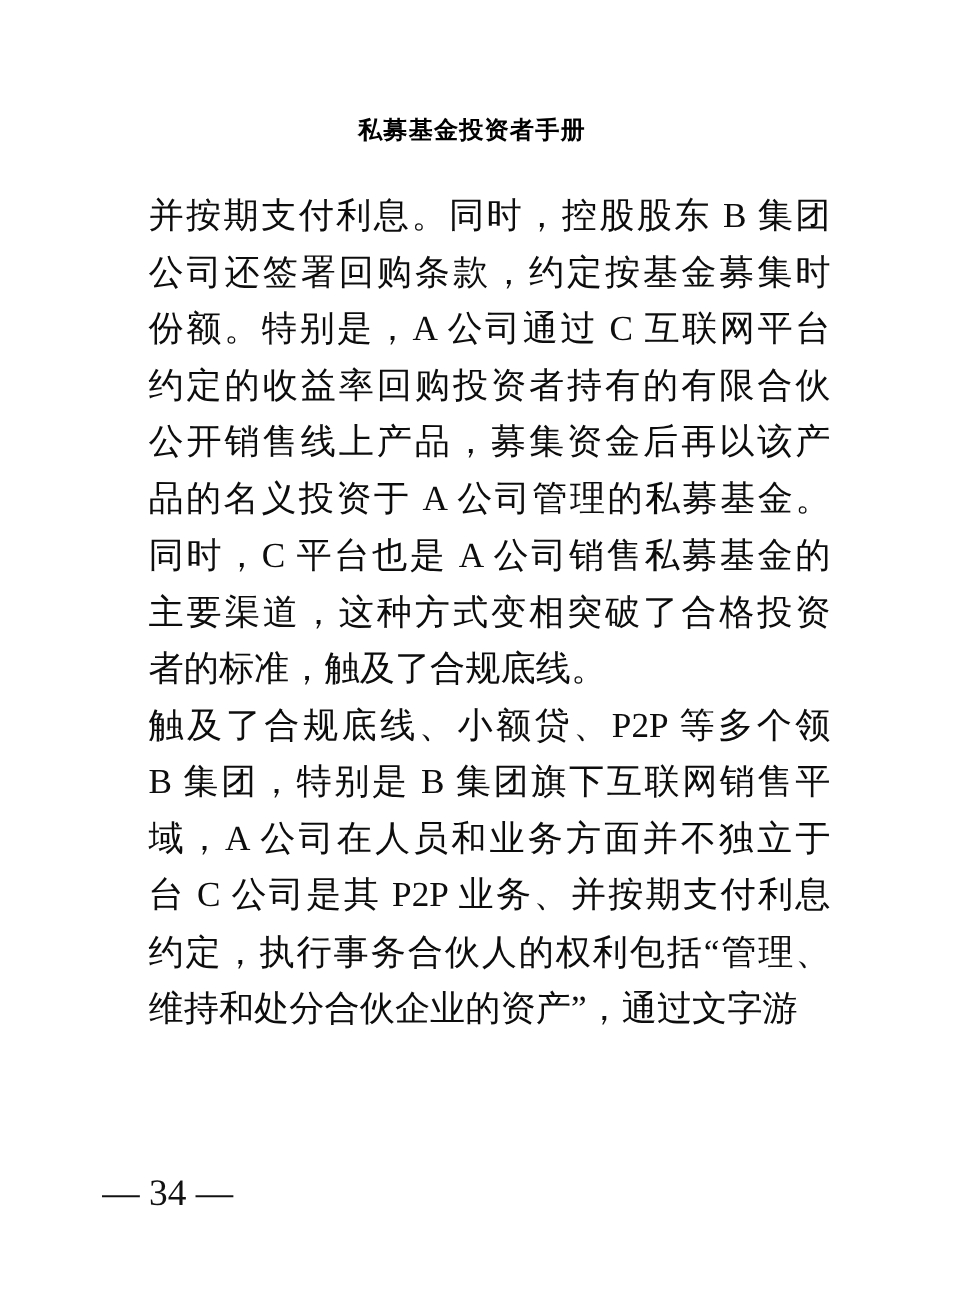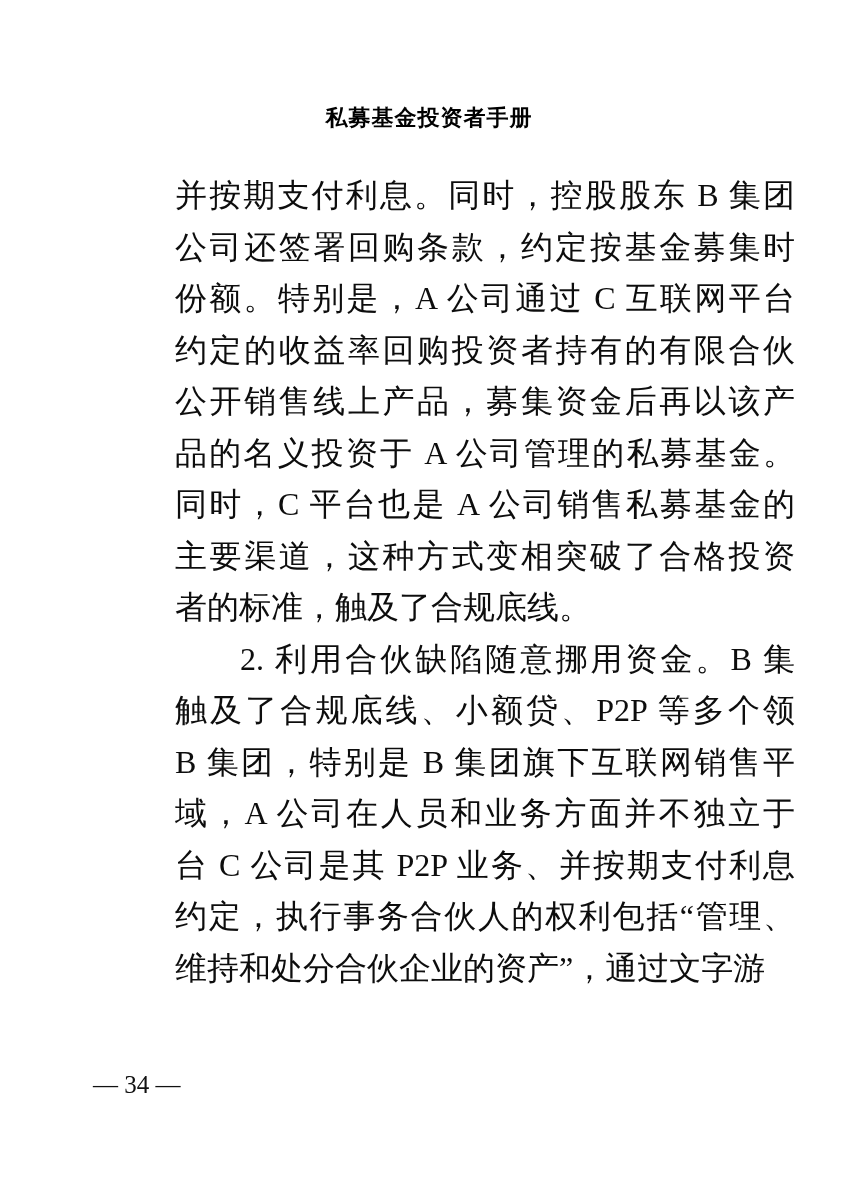--- a/index.html
+++ b/index.html
@@ -46,39 +46,38 @@
   }
   
   .body-text {
     position: absolute;
     left: 135px;
     top: 170px;
     width: 620px;
     font-size: 32px;
     line-height: 51.5px;
     color: #0d0d0d;
-    margin-left: 40px;
   }
   .line {
     white-space: pre-wrap;
   }
   .line.justify {
     text-align: justify;
     text-align-last: justify;
     text-justify: inter-character;
   }
   .line.indent {
     text-indent: 65px;
   }
   
   .page-number {
     position: absolute;
     left: 93px;
     top: 1068px;
-    font-size: 25px;
+    font-size: 34px;
     line-height: 34px;
     color: #111111;
     font-family: "Liberation Serif", "DejaVu Serif", serif;
   }
 </style>
 </head>
 <body>
 
 <div class="page">
 
@@ -91,21 +90,20 @@
   <main class="body-text">
     <div class="line justify">并按期支付利息。同时，控股股东 B 集团</div>
     <div class="line justify">公司还签署回购条款，约定按基金募集时</div>
     <div class="line justify">份额。特别是，A 公司通过 C 互联网平台</div>
     <div class="line justify">约定的收益率回购投资者持有的有限合伙</div>
     <div class="line justify">公开销售线上产品，募集资金后再以该产</div>
     <div class="line justify">品的名义投资于 A 公司管理的私募基金。</div>
     <div class="line justify">同时，C 平台也是 A 公司销售私募基金的</div>
     <div class="line justify">主要渠道，这种方式变相突破了合格投资</div>
     <div class="line">者的标准，触及了合规底线。</div>
-    <div class="line justify indent">2. 利用合伙缺陷随意挪用资金。B 集</div>
     <div class="line justify">触及了合规底线、小额贷、P2P 等多个领</div>
     <div class="line justify">B 集团，特别是 B 集团旗下互联网销售平</div>
     <div class="line justify">域，A 公司在人员和业务方面并不独立于</div>
     <div class="line justify">台 C 公司是其 P2P 业务、并按期支付利息</div>
     <div class="line justify">约定，执行事务合伙人的权利包括“管理、</div>
     <div class="line">维持和处分合伙企业的资产”，通过文字游</div>
   </main>
 
   <div class="page-number">— 34 —</div>
 

